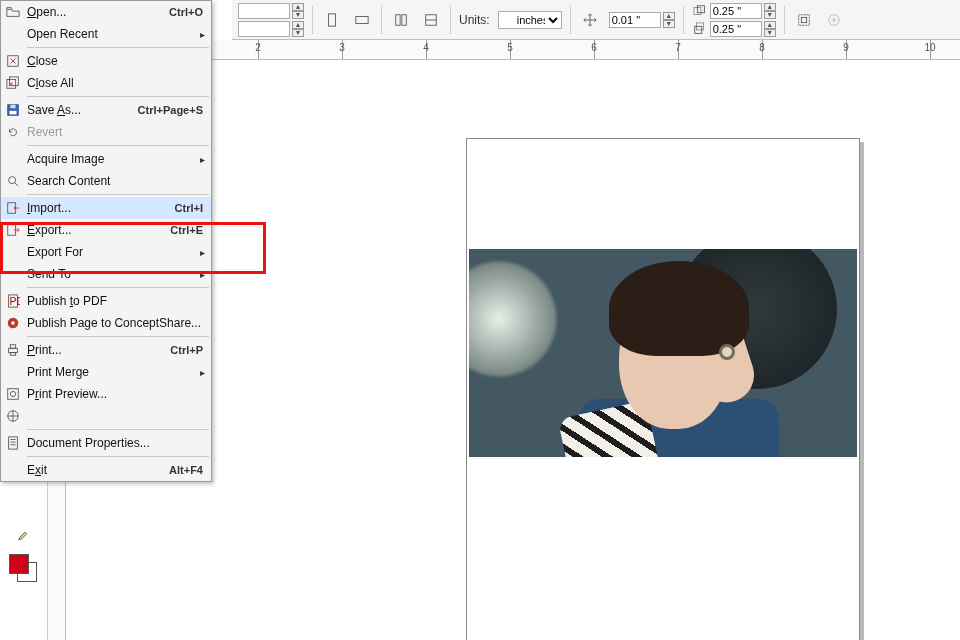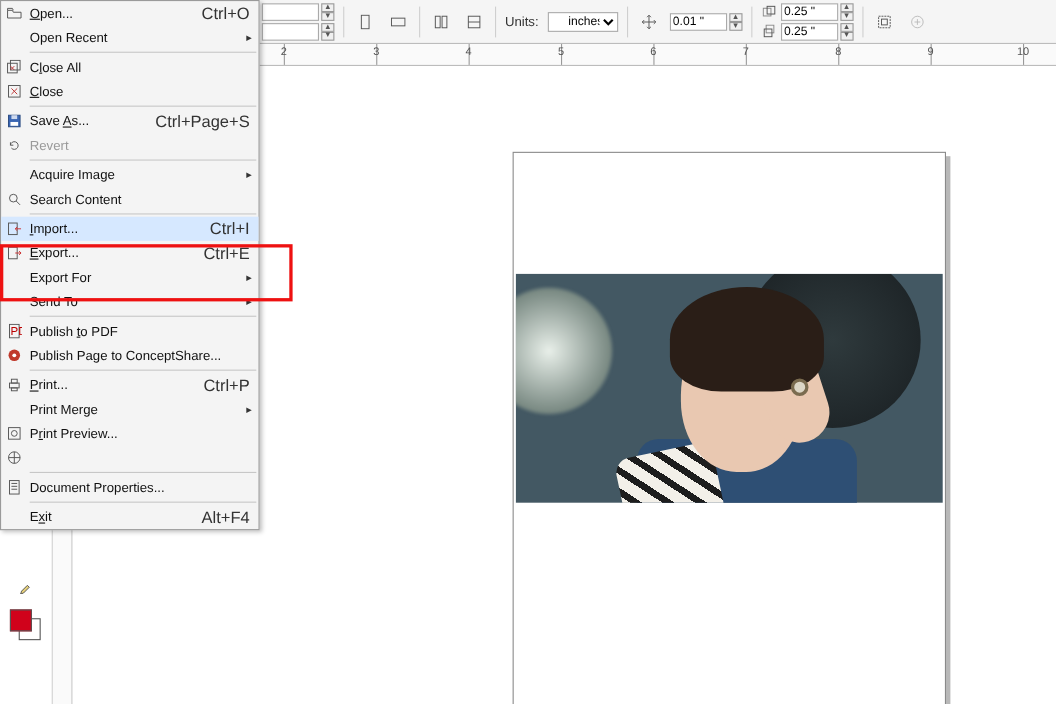--- a/index.html
+++ b/index.html
@@ -40,28 +40,28 @@
 
   
   .toolbox { position: absolute; left: 0; top: 0; bottom: 0; width: 48px; background: #ffffff; border-right: 1px solid #d0d0d0; display: flex; flex-direction: column; align-items: center; padding-top: 520px; gap: 4px; }
   .toolbox .tool { width: 26px; height: 26px; border: 1px solid transparent; display:flex; align-items:center; justify-content:center; }
   .toolbox .swatch-stack { position:relative; width:30px;height:30px; margin-top:4px;}
   .toolbox .swatch-stack .sw { position:absolute; width:20px;height:20px; border:1px solid #555;}
   .toolbox .swatch-stack .sw.a { left:0; top:0; background:#d0021b;}
   .toolbox .swatch-stack .sw.b { left:8px; top:8px; background:#fff;}
 
   
-  .menu { position: absolute; left: 0; top: 0; width: 236px; background: #f4f4f4; border: 1px solid #9a9a9a; box-shadow: 2px 2px 4px rgba(0,0,0,.25); z-index: 50; }
+  .menu { position: absolute; left: 0; top: 0; width: 212px; background: #f4f4f4; border: 1px solid #9a9a9a; box-shadow: 2px 2px 4px rgba(0,0,0,.25); z-index: 50; }
   .menu .row { display: flex; align-items: center; height: 22px; padding: 0 8px 0 26px; position: relative; color: #111; }
   .menu .row.disabled { color: #9a9a9a; }
   .menu .row.highlight { background: #d6e8ff; }
   .menu .row .ic { position: absolute; left: 4px; width: 16px; height: 16px; display:flex; align-items:center; justify-content:center; }
   .menu .row .lbl { flex: 1; }
   .menu .row .lbl u { text-decoration: underline; }
-  .menu .row .sc  { color: #333; font-size: 15px; }
+  .menu .row .sc  { color: #333; font-size: 11px; font-weight: bold; }
   .menu .row .sub { position:absolute; right:6px; font-size:10px; color:#333; }
   .menu .sep { height: 1px; background: #c7c7c7; margin: 2px 2px 2px 26px; }
 
   
   .redbox { position: absolute; left: 0; top: 222px; width: 266px; height: 52px; border: 3px solid #e11; z-index: 60; pointer-events: none; }
 
   
   svg { width: 14px; height: 14px; }
 </style>
 </head>
@@ -246,36 +246,36 @@
     </div>
     <div class="row">
       <span class="ic"></span>
       <span class="lbl">Open Recent</span>
       <span class="sub">▸</span>
     </div>
     <div class="sep"></div>
     <div class="row">
       <span class="ic">
         <svg viewBox="0 0 16 16">
+          <rect x="2" y="2" width="12" height="12" stroke="#555" fill="none" stroke-width="1"></rect>
+          <path d="M5 5l6 6M11 5l-6 6" stroke="#b33"></path>
+        </svg>
+      </span>
+      <span class="lbl"><u>C</u>lose</span>
+    </div>
+    <div class="row">
+      <span class="ic">
+        <svg viewBox="0 0 16 16">
           <rect x="1" y="4" width="10" height="10" stroke="#555" fill="none" stroke-width="1"></rect>
           <rect x="4" y="1" width="10" height="10" stroke="#555" fill="none" stroke-width="1"></rect>
           <path d="M4 7l4 4M8 7l-4 4" stroke="#b33"></path>
         </svg>
       </span>
       <span class="lbl">C<u>l</u>ose All</span>
     </div>
-    <div class="row">
-      <span class="ic">
-        <svg viewBox="0 0 16 16">
-          <rect x="2" y="2" width="12" height="12" stroke="#555" fill="none" stroke-width="1"></rect>
-          <path d="M5 5l6 6M11 5l-6 6" stroke="#b33"></path>
-        </svg>
-      </span>
-      <span class="lbl"><u>C</u>lose</span>
-    </div>
     <div class="sep"></div>
     <div class="row">
       <span class="ic">
         <svg viewBox="0 0 16 16">
           <rect x="2" y="2" width="12" height="12" fill="#3a66b3" stroke="#2a4a80"></rect>
           <rect x="4" y="9" width="8" height="4" fill="#fff"></rect>
           <rect x="5" y="2" width="6" height="4" fill="#cdd9ee"></rect>
         </svg>
       </span>
       <span class="lbl">Save <u>A</u>s...</span>

